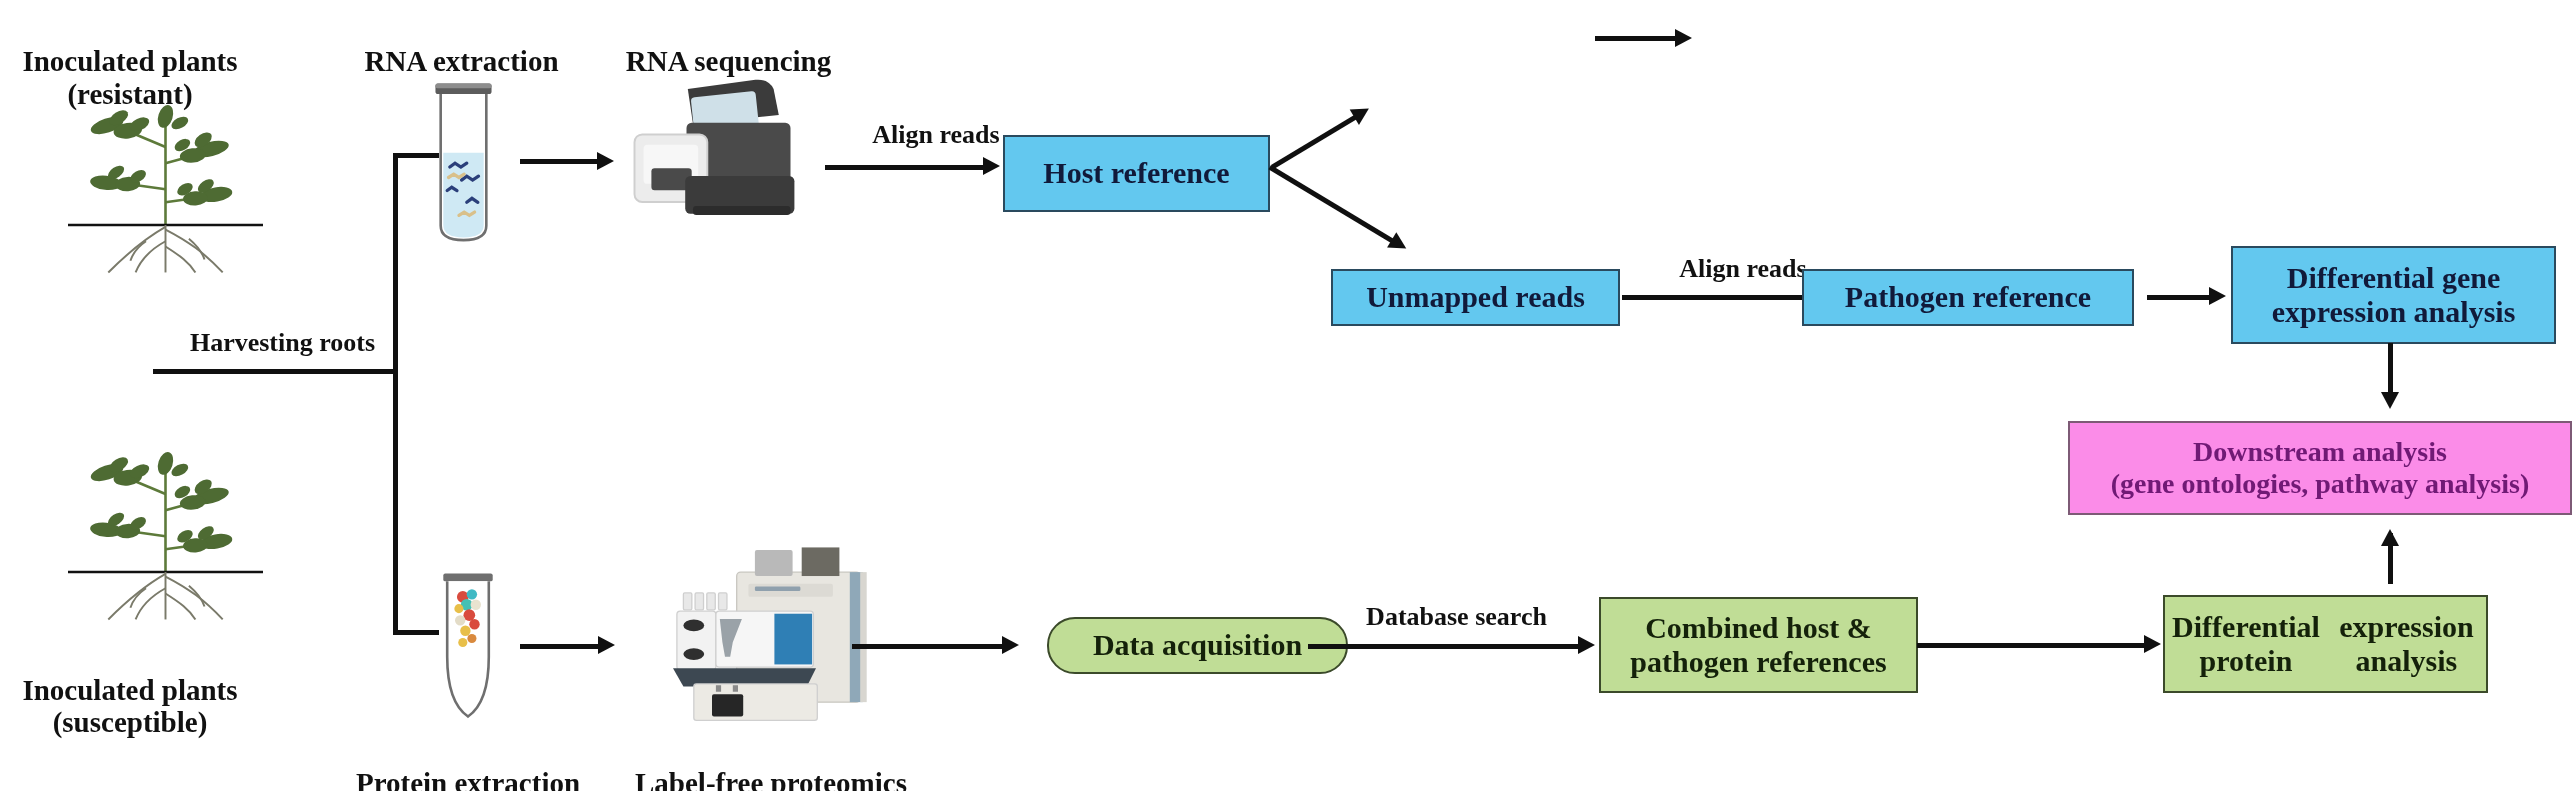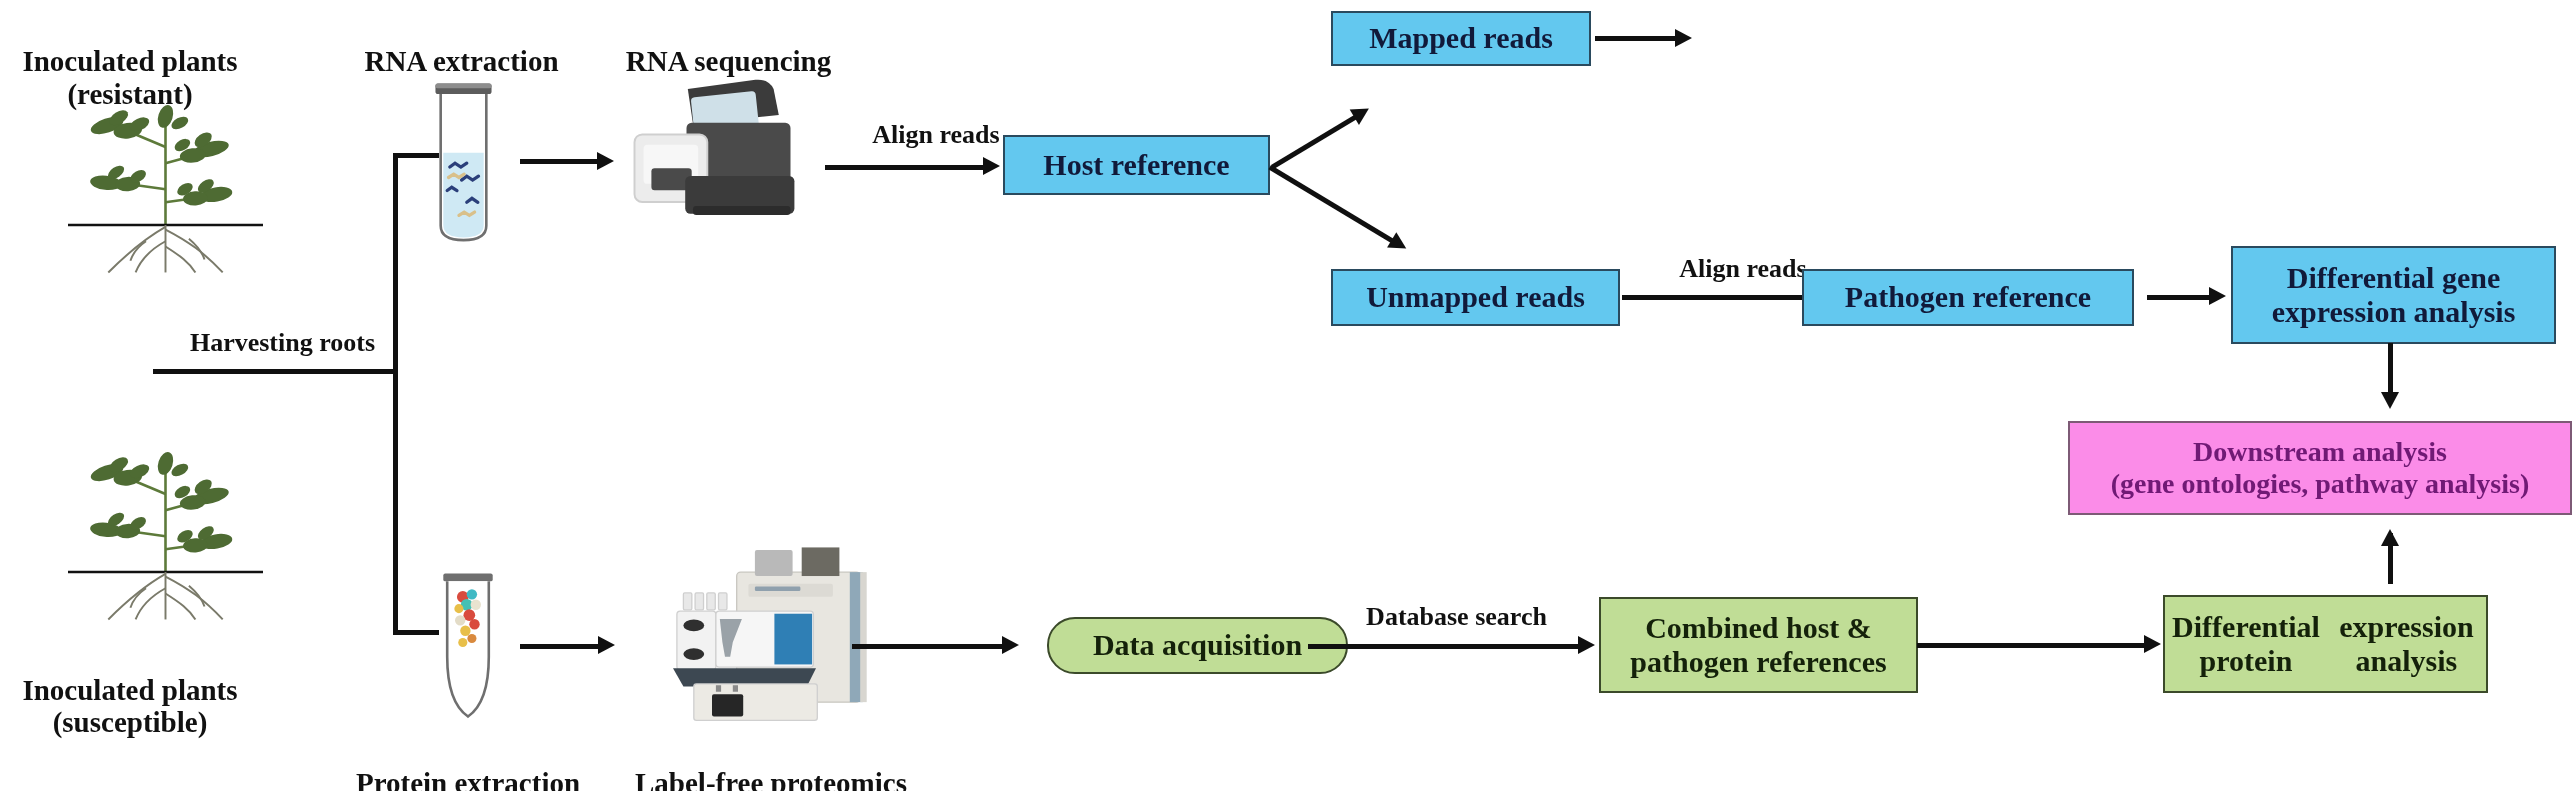--- a/index.html
+++ b/index.html
@@ -187,32 +187,31 @@
     </svg>
   </div>
 
   <div class="ln hline" style="left:520px;top:159px;width:78px;"></div>
   <div class="arrowhead ah-right" style="left:597px;top:152px;"></div>
 
   <div class="lbl edge" style="left:832px;top:120px;width:208px;">Align reads</div>
   <div class="ln hline" style="left:825px;top:165px;width:163px;"></div>
   <div class="arrowhead ah-right" style="left:983px;top:157px;"></div>
 
-  <div class="box blue" style="left:1003px;top:135px;width:267px;height:60px;">Host reference</div>
+  <div class="box blue" style="left:1003px;top:135px;width:267px;height:77px;">Host reference</div>
 
   <div class="diag" style="left:1271px;top:165px;transform:rotate(-31deg);">
     <div class="shaft" style="width:98px;"></div>
     <div class="tip" style="left:96px;"></div>
   </div>
   <div class="diag" style="left:1271px;top:165px;transform:rotate(31deg);">
     <div class="shaft" style="width:143px;"></div>
     <div class="tip" style="left:142px;"></div>
   </div>
 
-  <div class="box blue" style="left:1331px;top:11px;width:260px;height:55px;">Mapped reads</div>
 
   <div class="ln hline" style="left:1595px;top:36px;width:85px;"></div>
   <div class="arrowhead ah-right" style="left:1675px;top:29px;"></div>
 
 
   <div class="box blue" style="left:1331px;top:269px;width:289px;height:57px;">Unmapped reads</div>
 
   <div class="lbl edge" style="left:1639px;top:254px;width:208px;">Align reads</div>
   <div class="ln hline" style="left:1622px;top:295px;width:208px;"></div>
   <div class="arrowhead ah-right" style="left:1826px;top:287px;"></div>

